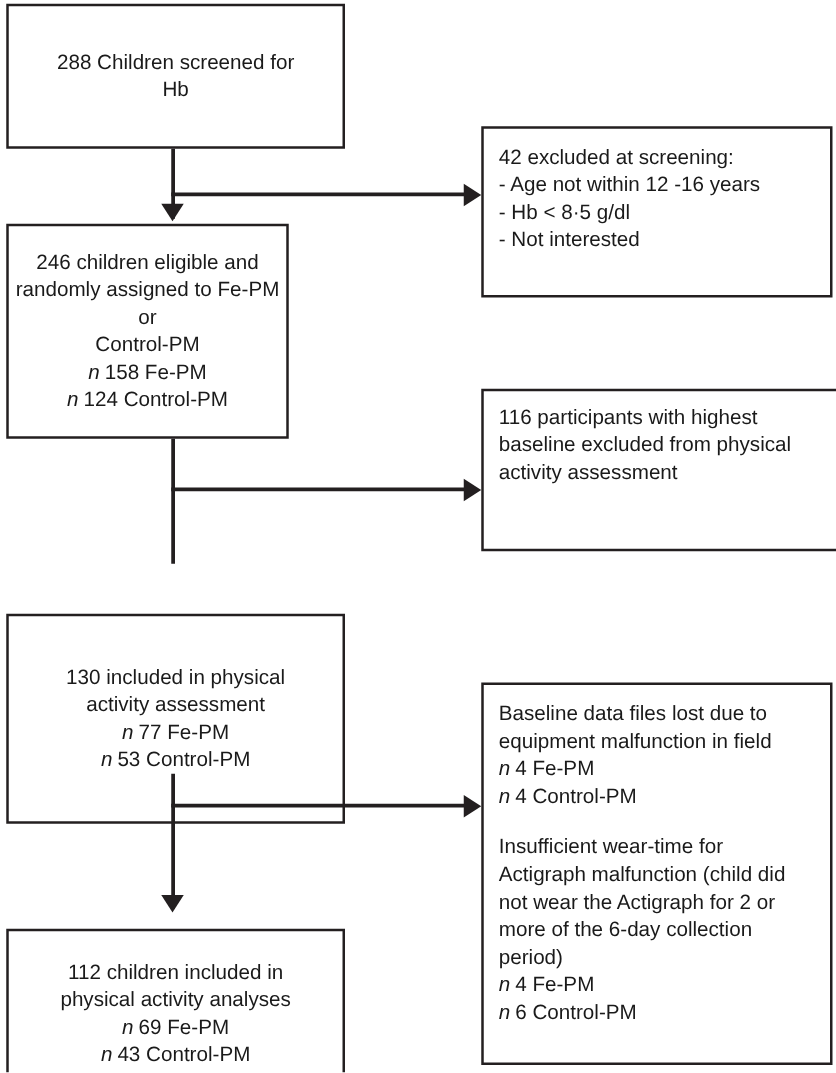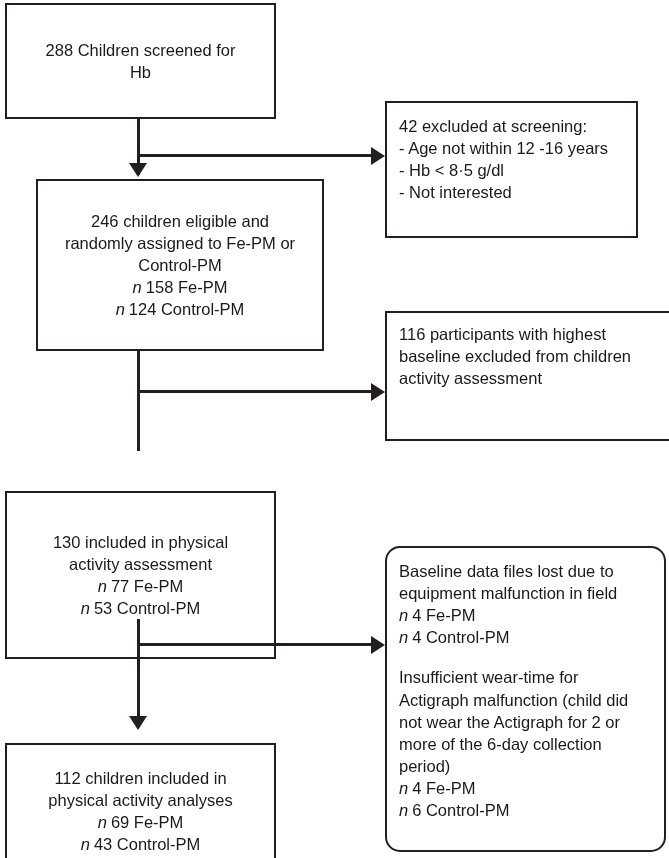--- a/index.html
+++ b/index.html
@@ -90,66 +90,66 @@
       <div class="line">288 Children screened for</div>
       <div class="line">Hb</div>
     </div>
   </div>
 
   <div class="conn vline" style="left:137px; top:119px; width:3px; height:56px;"></div>
   <div class="arrow-down" style="left:129px; top:163px;"></div>
   <div class="conn hline" style="left:137px; top:154px; width:239px; height:3px;"></div>
   <div class="arrow-right" style="left:371px; top:147px;"></div>
 
-  <div class="box left" style="left:385px; top:101px; width:253px; height:137px; padding:12px 10px 10px 12px;">
+  <div class="box left" style="left:385px; top:101px; width:281px; height:137px; padding:12px 10px 10px 12px;">
     <div class="pad">
       <div class="line">42 excluded at screening:</div>
       <div class="line">- Age not within 12 -16 years</div>
       <div class="line">- Hb &lt; 8·5 g/dl</div>
       <div class="line">- Not interested</div>
     </div>
   </div>
 
-  <div class="box center" style="left:5px; top:179px; width:288px; height:172px;margin-left:31px;">
+  <div class="box center" style="left:5px; top:179px; width:226px; height:172px;">
     <div class="pad">
       <div class="line">246 children eligible and</div>
       <div class="line">randomly assigned to Fe-PM or</div>
       <div class="line">Control-PM</div>
       <div class="line ital-n">158 Fe-PM</div>
       <div class="line ital-n">124 Control-PM</div>
     </div>
   </div>
 
   <div class="conn vline" style="left:137px; top:351px; width:3px; height:100px;"></div>
   <div class="conn hline" style="left:137px; top:390px; width:239px; height:3px;"></div>
   <div class="arrow-right" style="left:371px; top:383px;"></div>
 
   <div class="box left" style="left:385px; top:311px; width:286px; height:130px; padding:10px 10px 10px 12px;">
     <div class="pad">
       <div class="line">116 participants with highest</div>
-      <div class="line">baseline excluded from children</div>
+      <div class="line">baseline excluded from physical</div>
       <div class="line">activity assessment</div>
     </div>
   </div>
 
   <div class="box center" style="left:5px; top:451px; width:271px; height:168px;margin-top:40px;">
     <div class="pad">
       <div class="line">130 included in physical</div>
       <div class="line">activity assessment</div>
       <div class="line ital-n">77 Fe-PM</div>
       <div class="line ital-n">53 Control-PM</div>
     </div>
   </div>
 
   <div class="conn vline" style="left:137px; top:619px; width:3px; height:108px;"></div>
   <div class="arrow-down" style="left:129px; top:716px;"></div>
   <div class="conn hline" style="left:137px; top:643px; width:239px; height:3px;"></div>
   <div class="arrow-right" style="left:371px; top:636px;"></div>
 
-  <div class="box left" style="left:385px; top:546px; width:281px; height:306px; padding:12px 8px 10px 12px;border-radius:15px;">
+  <div class="box left" style="left:385px; top:546px; width:281px; height:306px; padding:12px 8px 10px 12px;">
     <div class="pad">
       <div class="line">Baseline data files lost due to</div>
       <div class="line">equipment malfunction in field</div>
       <div class="line ital-n">4 Fe-PM</div>
       <div class="line ital-n">4 Control-PM</div>
       <div class="gap"></div>
       <div class="line">Insufficient wear-time for</div>
       <div class="line">Actigraph malfunction (child did</div>
       <div class="line">not wear the Actigraph for 2 or</div>
       <div class="line">more of the 6-day collection</div>

